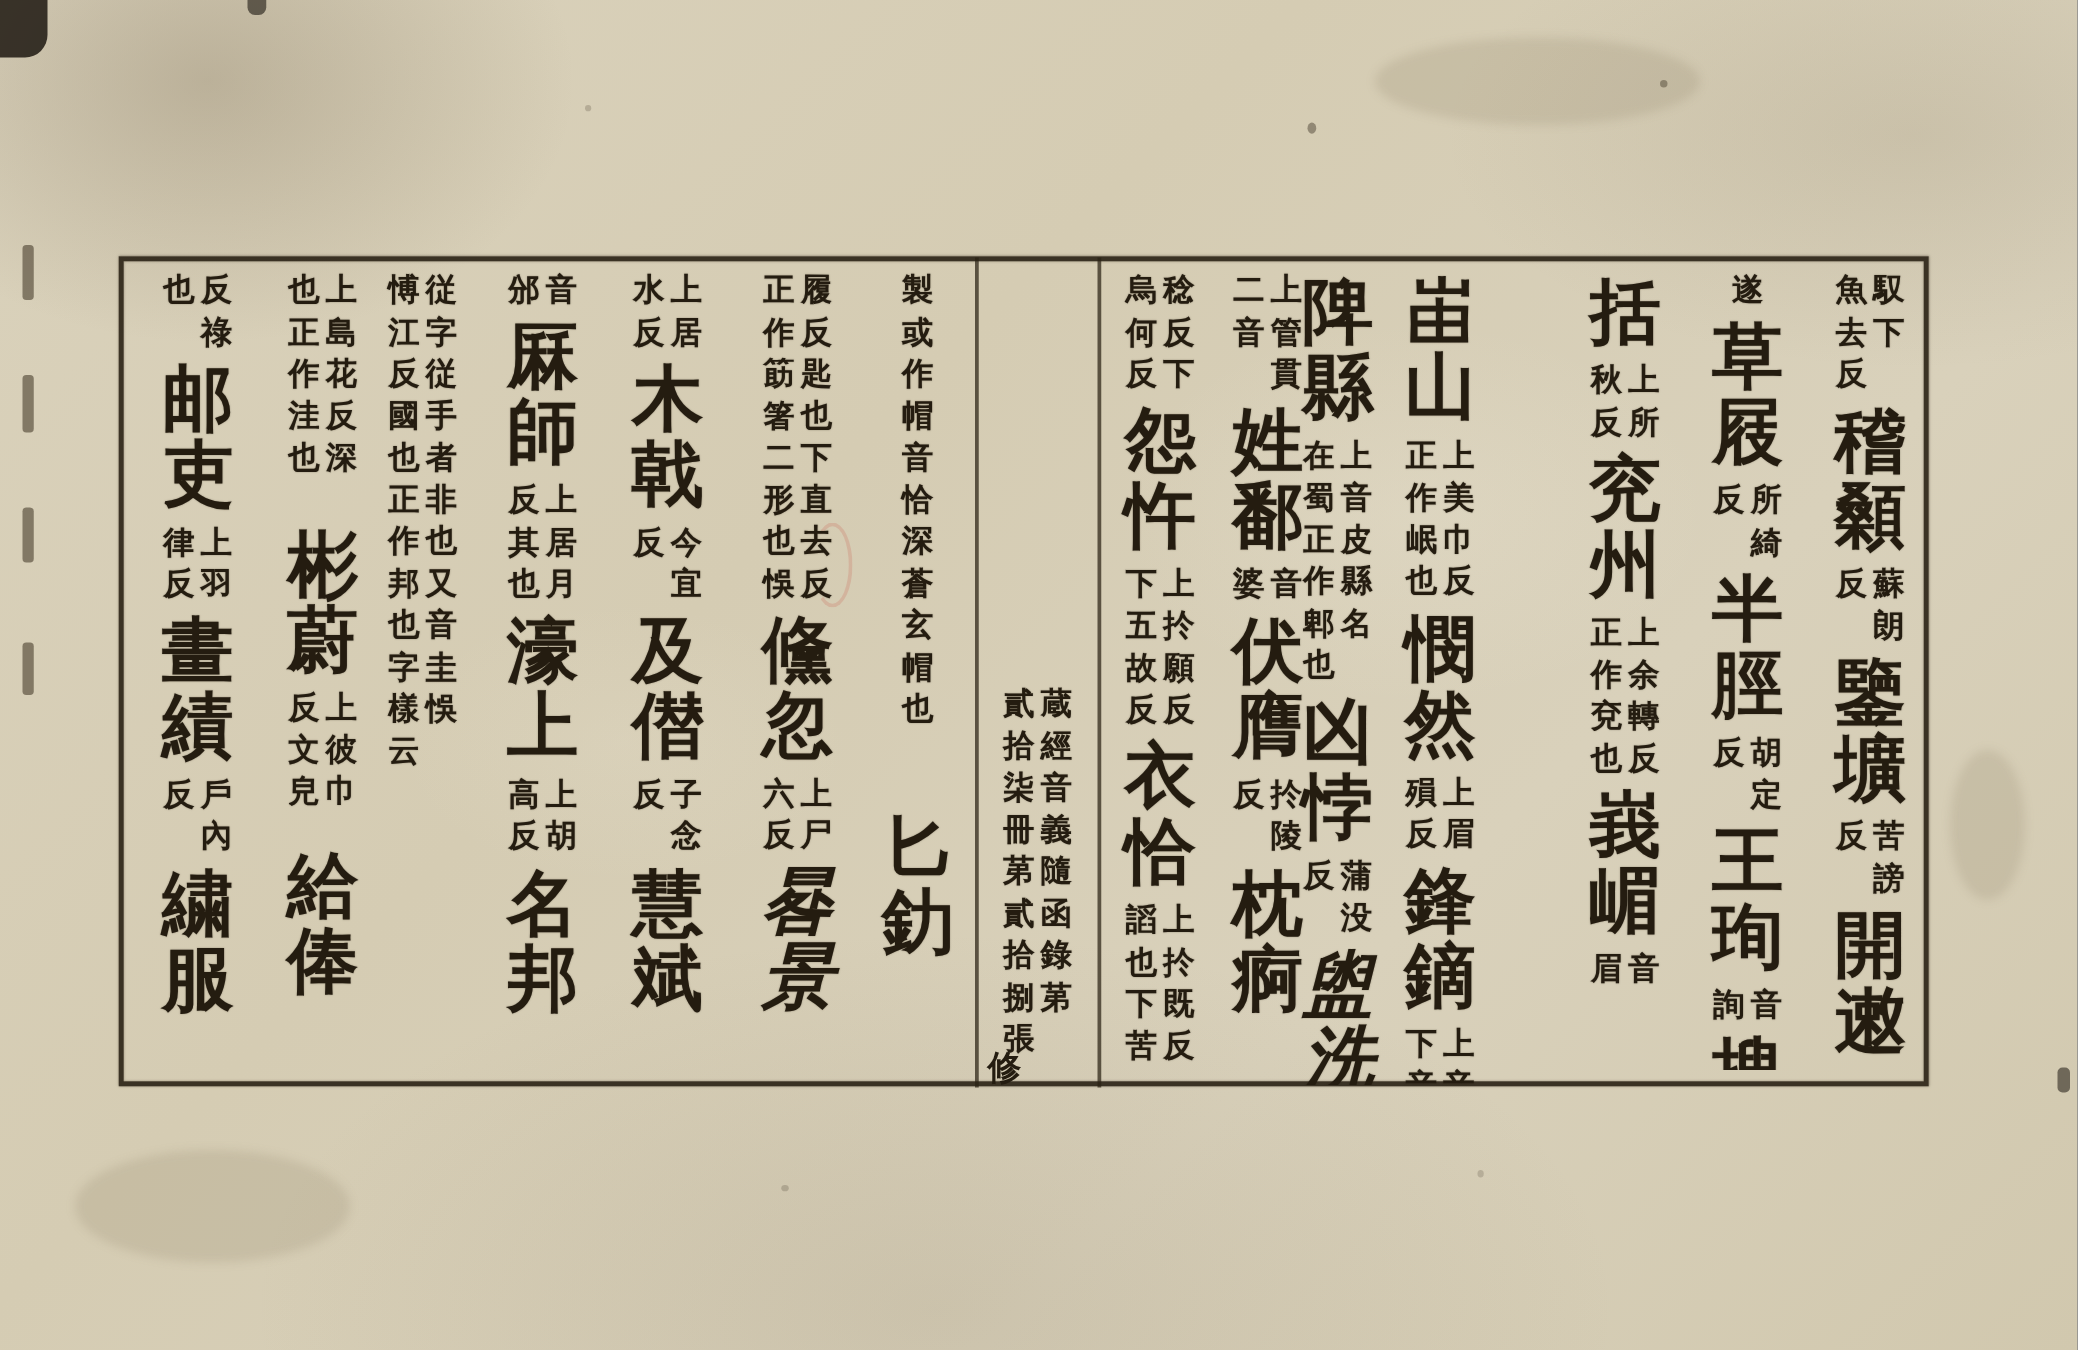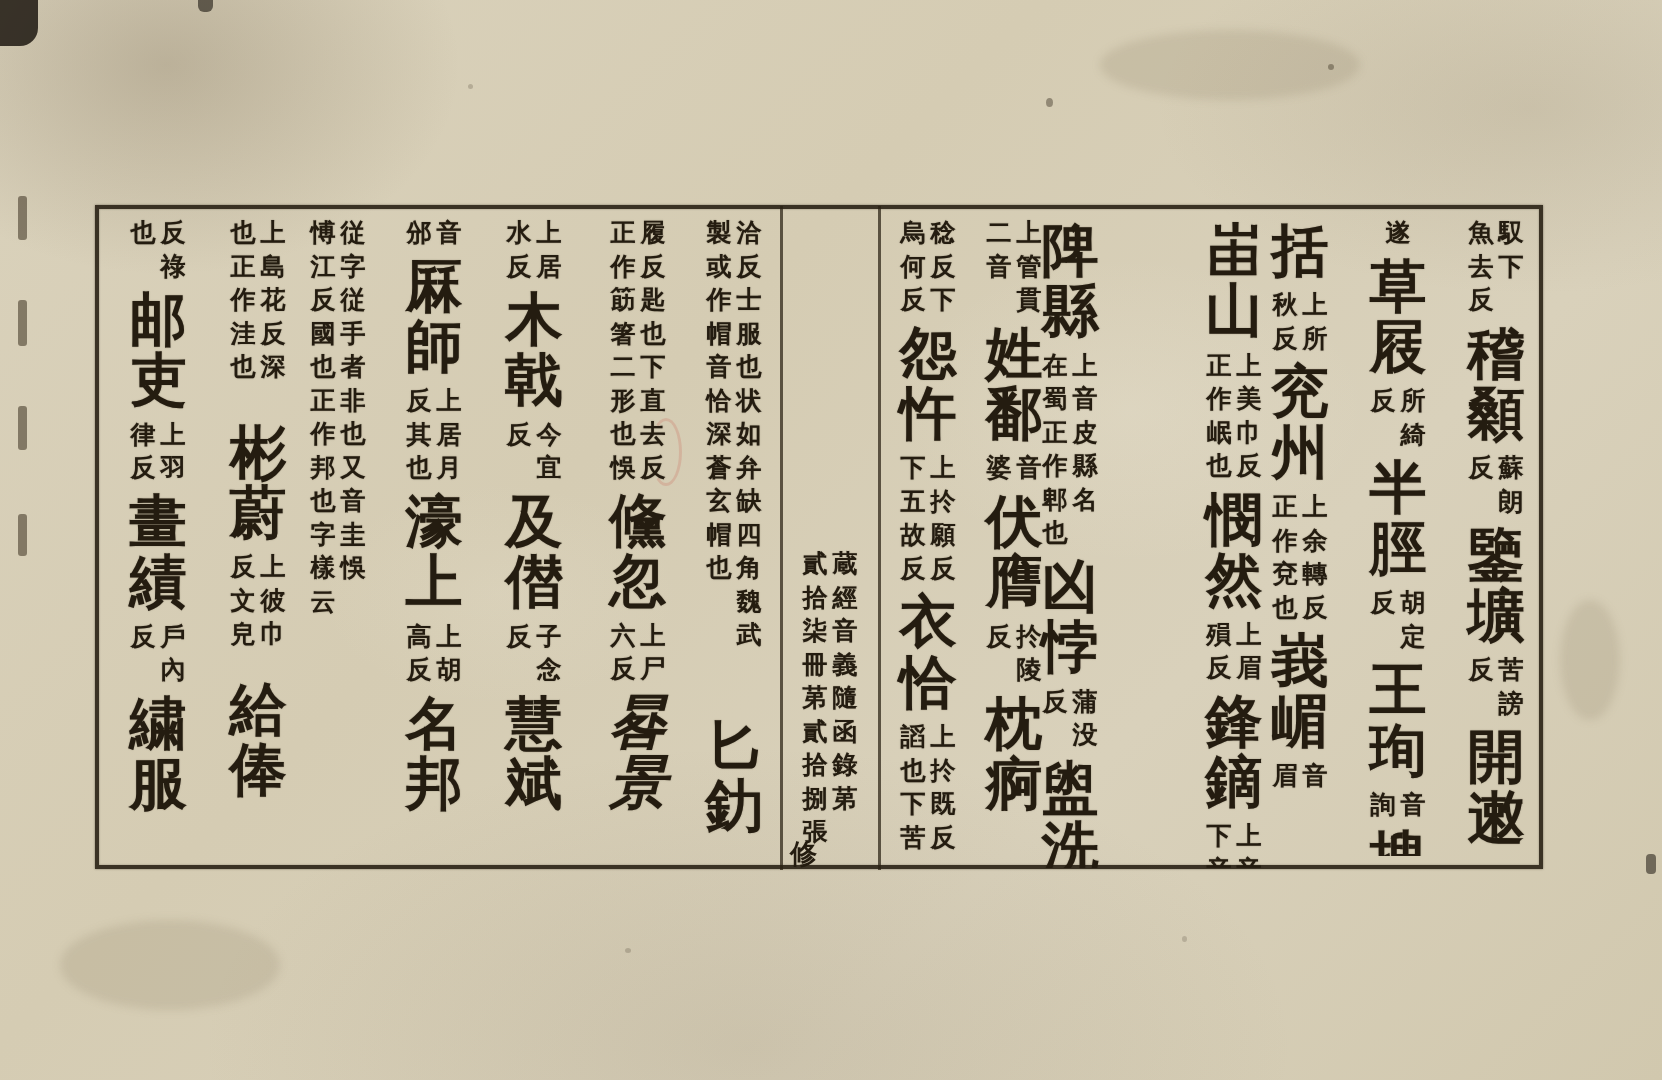--- a/index.html
+++ b/index.html
@@ -132,21 +132,21 @@
         <div class="gloss">
           <div class="gcol">上余轉反</div>
           <div class="gcol">正作兗也</div>
         </div>
         <div class="big">峩嵋</div>
         <div class="gloss clipbox" style="max-height: 30px;">
           <div class="gcol">音</div>
           <div class="gcol">眉</div>
         </div>
       </div>
-      <div class="col" style="left: 1188px;">
+      <div class="col" style="left: 1106px;">
         <div class="big">峀山</div>
         <div class="gloss">
           <div class="gcol">上美巾反</div>
           <div class="gcol">正作岷也</div>
         </div>
         <div class="big">憫然</div>
         <div class="gloss">
           <div class="gcol">上眉</div>
           <div class="gcol">殞反</div>
         </div>
@@ -160,21 +160,21 @@
         <div class="big">陴縣</div>
         <div class="gloss">
           <div class="gcol">上音皮縣名</div>
           <div class="gcol">在蜀正作郫也</div>
         </div>
         <div class="big">凶悖</div>
         <div class="gloss">
           <div class="gcol">蒲没</div>
           <div class="gcol">反</div>
         </div>
-        <div class="big clipbox" style="max-height: 150px;">盥洗</div>
+        <div class="big clipbox" style="max-height: 150px; font-style: italic;">盥洗</div>
       </div>
       <div class="col" style="left: 968px;">
         <div class="gloss">
           <div class="gcol">上管貫</div>
           <div class="gcol">二音</div>
         </div>
         <div class="big">姓鄱</div>
         <div class="gloss">
           <div class="gcol">音</div>
           <div class="gcol">婆</div>
@@ -197,21 +197,20 @@
           <div class="gcol">下五故反</div>
         </div>
         <div class="big">衣恰</div>
         <div class="gloss">
           <div class="gcol">上扵既反</div>
           <div class="gcol">謟也下苦</div>
         </div>
       </div>
       <div class="col" style="left: 688px;">
         <div class="gloss">
-          <div class="gcol">洽反士服也状如弁缺四角魏武</div>
           <div class="gcol">製或作帽音恰深蒼玄帽也</div>
         </div>
         <div class="spacer" style="height: 55px;"></div>
         <div class="big">匕釛</div>
       </div>
       <div class="col" style="left: 592px;">
         <div class="gloss">
           <div class="gcol">履反匙也下直去反</div>
           <div class="gcol">正作筯箸二形也悞</div>
         </div>

